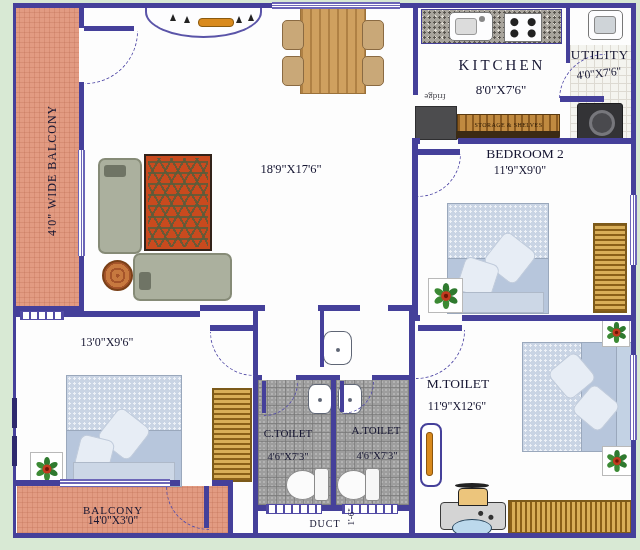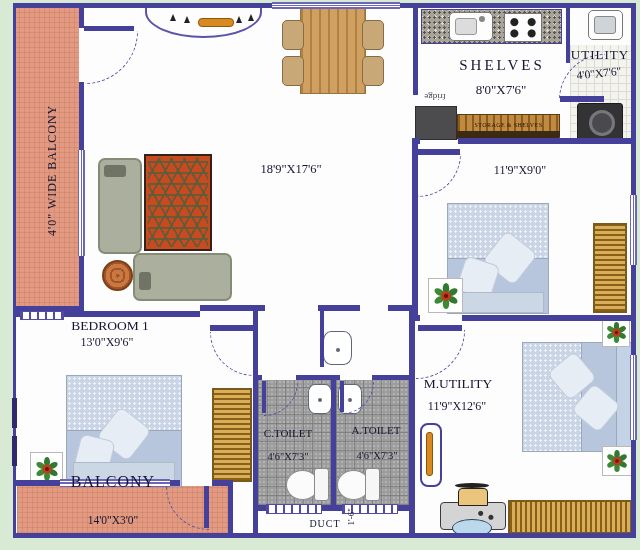--- a/index.html
+++ b/index.html
@@ -245,30 +245,30 @@
   <div class="bar" style="left:204px;top:486px;width:5px;height:42px"></div>
   <div class="arc q-bl" style="left:166px;top:444px;width:84px;height:84px"></div>
   <div class="bar" style="left:262px;top:381px;width:4px;height:32px"></div>
   <div class="arc q-br" style="left:230px;top:348px;width:66px;height:66px"></div>
   <div class="bar" style="left:340px;top:381px;width:4px;height:31px"></div>
   <div class="arc q-br" style="left:310px;top:350px;width:62px;height:62px"></div>
   <div class="arc q-tl" style="left:559px;top:54px;width:90px;height:90px"></div>
 
   <div class="lbl" style="left:-28px;top:164px;width:160px;font-size:12px;letter-spacing:1px;transform:rotate(-90deg)">4'0" WIDE BALCONY</div>
   <div class="lbl" style="left:231px;top:163px;width:120px;font-size:12.5px">18'9"X17'6"</div>
-  <div class="lbl" style="left:442px;top:58px;width:120px;font-size:15px;letter-spacing:3px">SHELVES</div>
+  <div class="lbl" style="left:442px;top:58px;width:120px;font-size:15px;letter-spacing:3px">KITCHEN</div>
   <div class="lbl" style="left:441px;top:83px;width:120px;font-size:13px">8'0"X7'6"</div>
   <div class="lbl" style="left:560px;top:48px;width:80px;font-size:13px;letter-spacing:1px">UTILITY</div>
   <div class="lbl" style="left:559px;top:67px;width:80px;font-size:11.5px;transform:rotate(-6deg)">4'0"X7'6"</div>
+  <div class="lbl" style="left:465px;top:147px;width:120px;font-size:13.5px">BEDROOM 2</div>
   <div class="lbl" style="left:460px;top:164px;width:120px;font-size:12px">11'9"X9'0"</div>
-  <div class="lbl" style="left:50px;top:319px;width:120px;font-size:13.5px">BEDROOM 1</div>
   <div class="lbl" style="left:47px;top:336px;width:120px;font-size:12px">13'0"X9'6"</div>
-  <div class="lbl" style="left:398px;top:377px;width:120px;font-size:13.5px">M.UTILITY</div>
+  <div class="lbl" style="left:398px;top:377px;width:120px;font-size:13.5px">M.TOILET</div>
   <div class="lbl" style="left:397px;top:400px;width:120px;font-size:12px">11'9"X12'6"</div>
   <div class="lbl" style="left:248px;top:428px;width:80px;font-size:11px">C.TOILET</div>
   <div class="lbl" style="left:248px;top:451px;width:80px;font-size:10.5px">4'6"X7'3"</div>
   <div class="lbl" style="left:336px;top:425px;width:80px;font-size:11px">A.TOILET</div>
   <div class="lbl" style="left:337px;top:450px;width:80px;font-size:10.5px">4'6"X7'3"</div>
-  <div class="lbl" style="left:53px;top:474px;width:120px;font-size:16px;letter-spacing:1px">BALCONY</div>
+  <div class="lbl" style="left:53px;top:505px;width:120px;font-size:11px;letter-spacing:1px">BALCONY</div>
   <div class="lbl" style="left:53px;top:514px;width:120px;font-size:11.5px">14'0"X3'0"</div>
   <div class="lbl" style="left:295px;top:519px;width:60px;font-size:10px;letter-spacing:1px">DUCT</div>
   <div class="lbl" style="left:332px;top:512px;width:40px;font-size:9px;transform:rotate(-90deg)">1'-6"</div>
 </div>
 
 </body></html>

